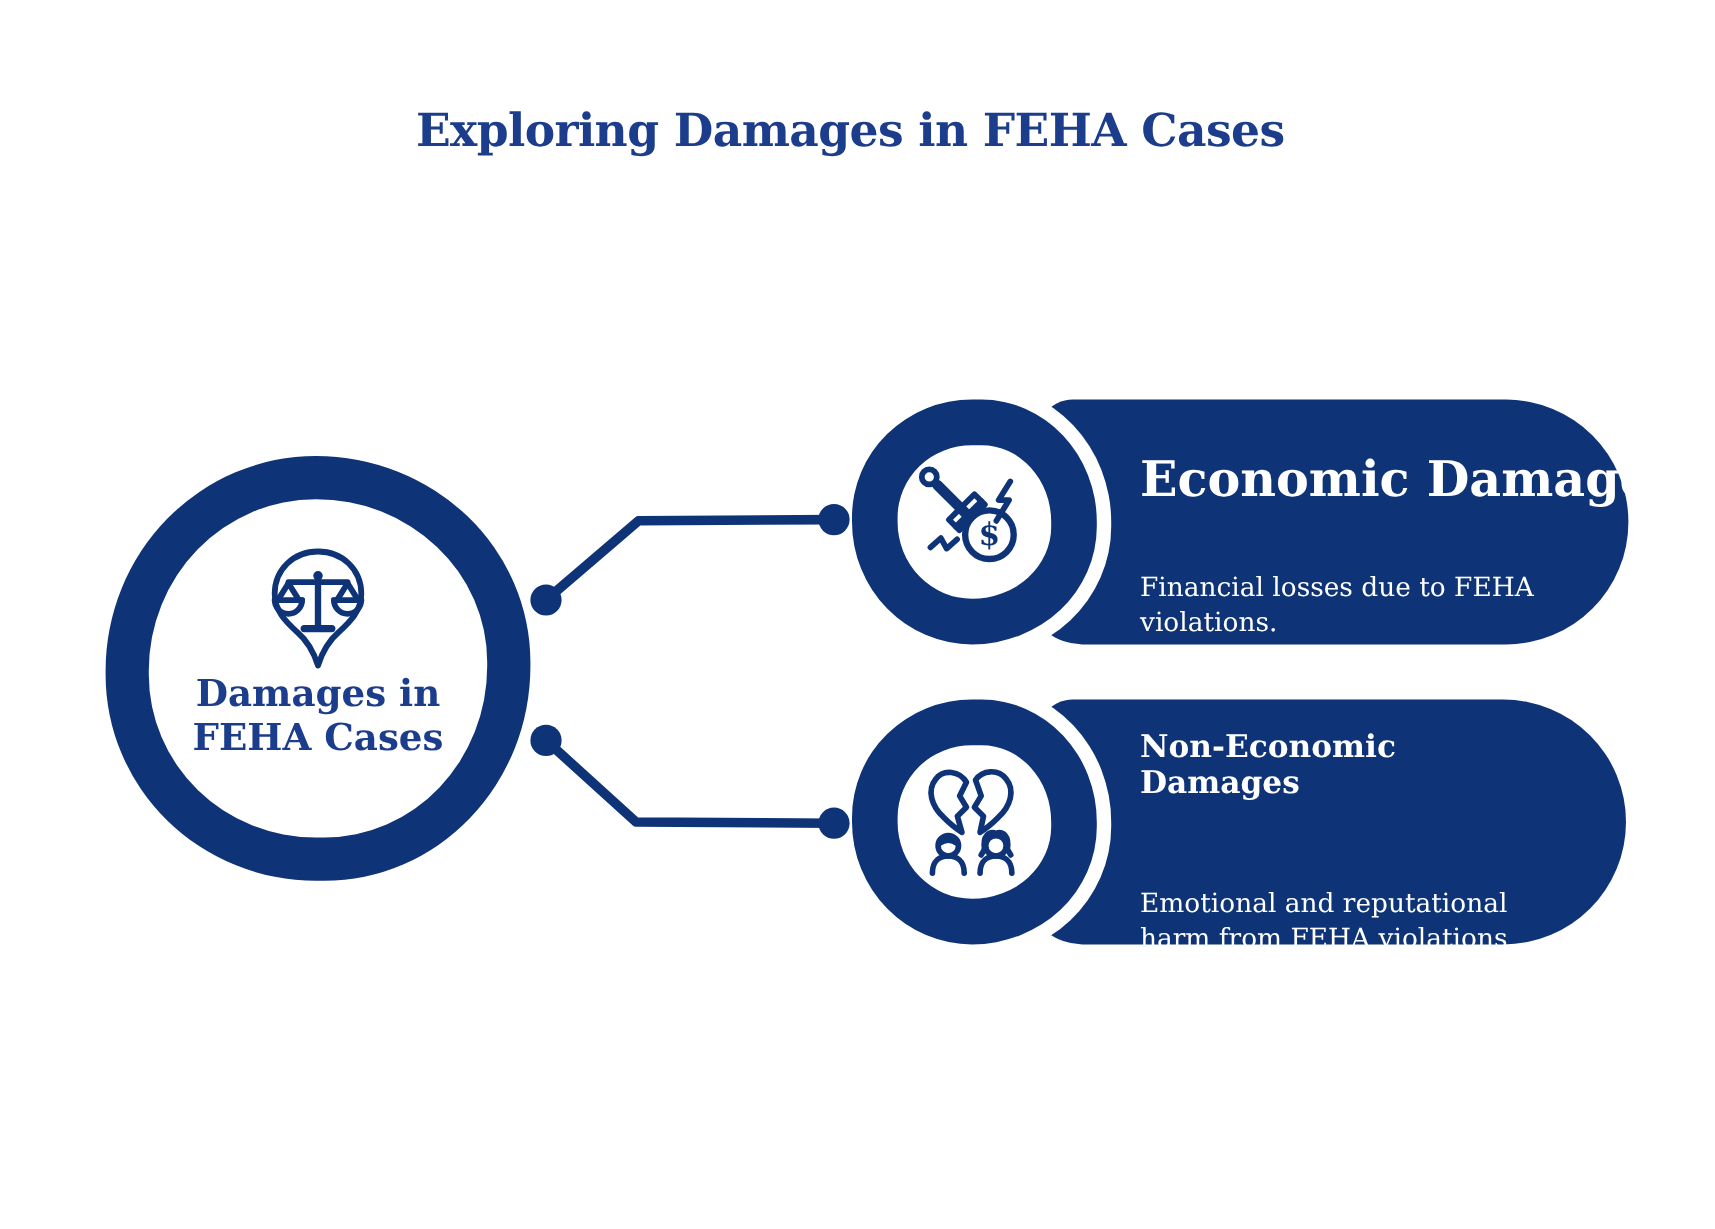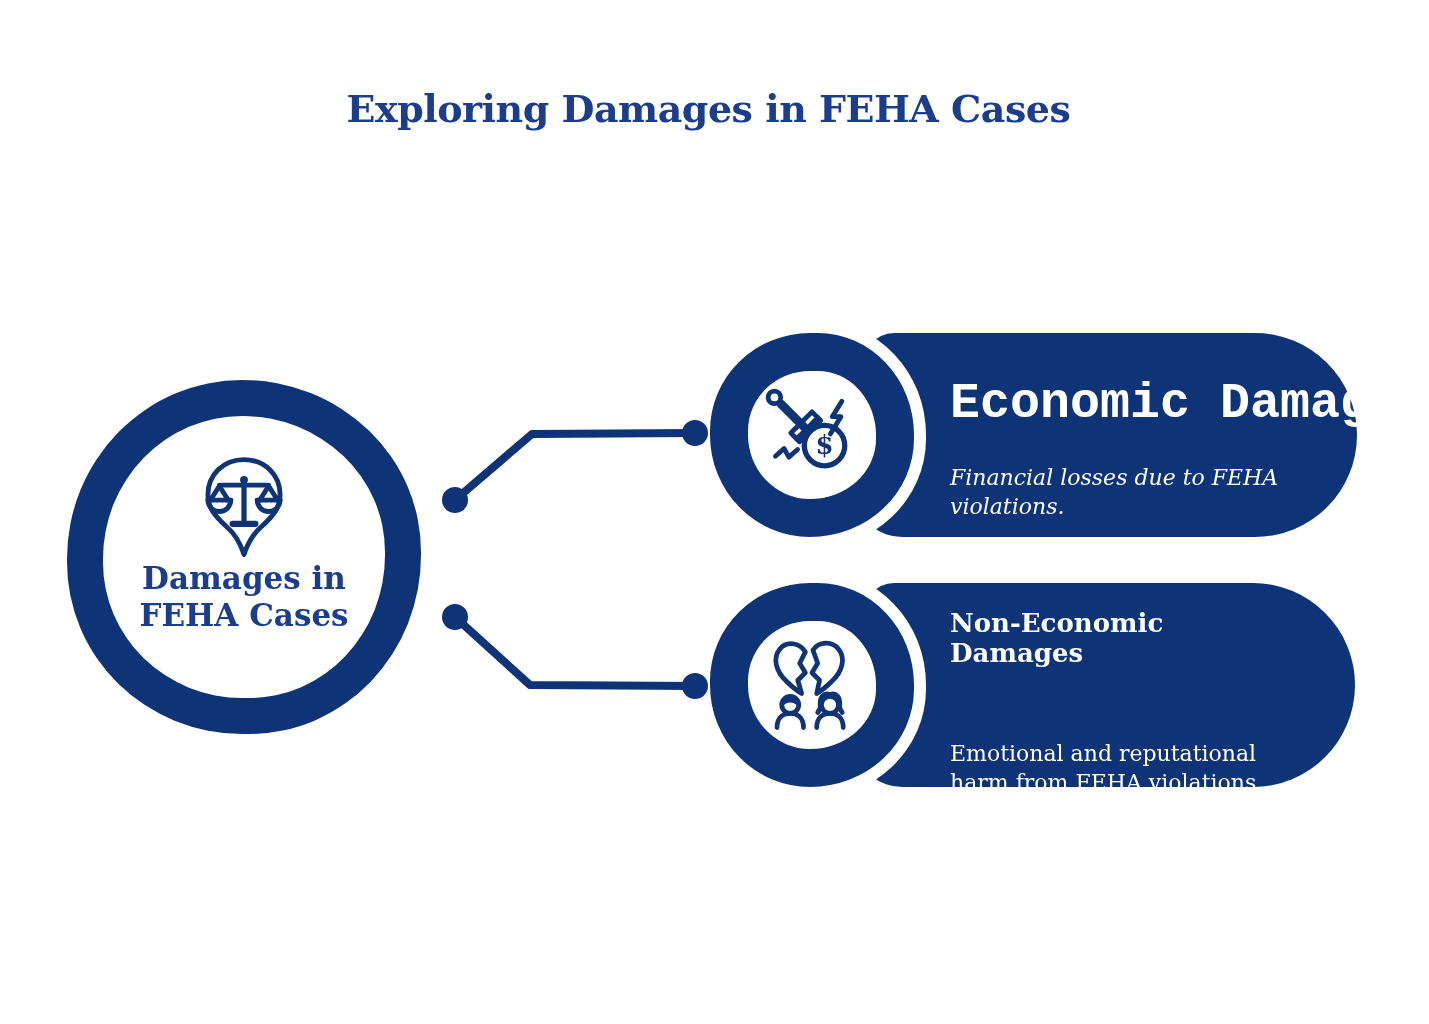--- a/index.html
+++ b/index.html
@@ -18,21 +18,21 @@
   .page-title{
     position:absolute; top:86px; left:0; right:12px;
     text-align:center;
     font-size:38px; font-weight:bold;
     letter-spacing:-0.5px;
     color:#1c3d8c;
   }
 
   
   .center-node{
-    position:absolute; left:67px; top:380px;
+    position:absolute; left:88px; top:380px;
     width:354px; height:354px;
     border:36px solid #0e3477;
     border-radius:50% 51% 49% 50% / 51% 49% 51% 49%;
     background:#ffffff;
     display:flex; flex-direction:column;
     align-items:center; justify-content:center;
     padding-bottom:24px;
   }
   .center-label{
     width:230px;
@@ -75,31 +75,31 @@
   }
 
   .branch-text{
     position:absolute; left:256px; top:0; right:20px; height:204px;
   }
   .branch-title{
     position:absolute; left:0;
     color:#ffffff; font-weight:bold;
   }
   .branch--economic .branch-title{
-    top:42px; font-size:50px; white-space:nowrap;font-family:Liberation Mono, monospace;
+    top:42px; font-size:41px; white-space:nowrap;
   }
   .branch--noneconomic .branch-title{
     top:26px; font-size:26px; line-height:1.15; width:300px;
   }
   .branch-desc{
     position:absolute; left:0;
     color:#ffffff; font-size:22px; line-height:1.32;
     width:340px;
   }
-  .branch--economic    .branch-desc{ top:130px;font-style:italic; }
+  .branch--economic    .branch-desc{ top:143px; }
   .branch--noneconomic .branch-desc{ top:128px;margin-top:28px; }
 
   .icon-svg{ display:block; }
 </style>
 </head>
 <body>
 
 <div class="canvas">
 
   <h1 class="page-title">Exploring Damages in FEHA Cases</h1>

